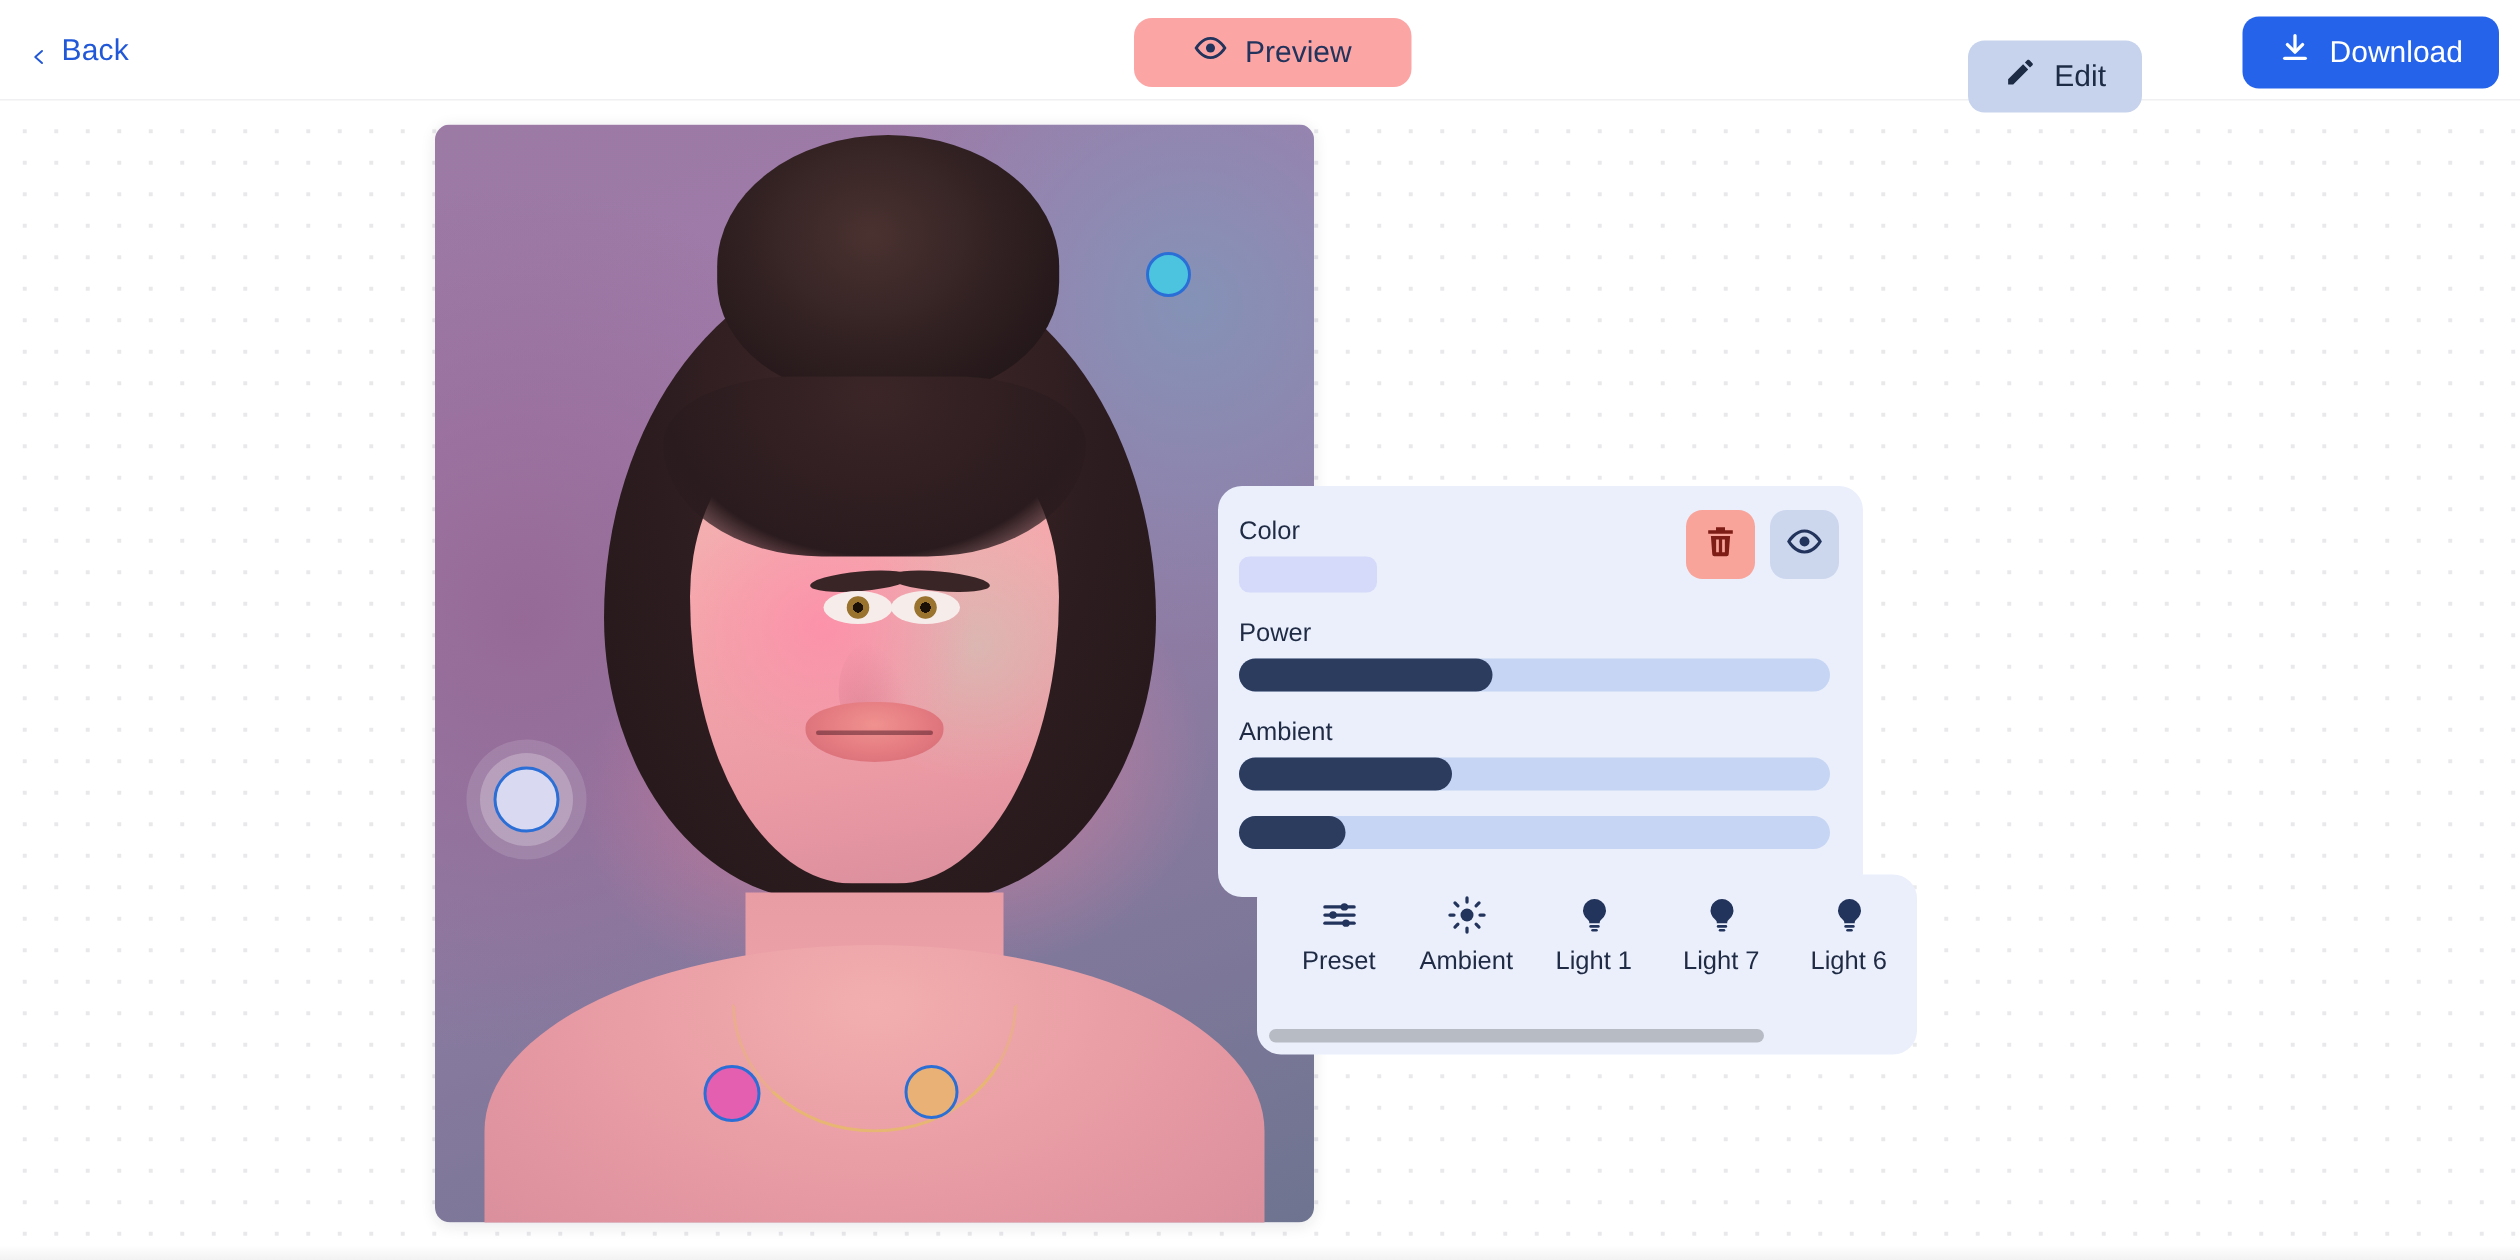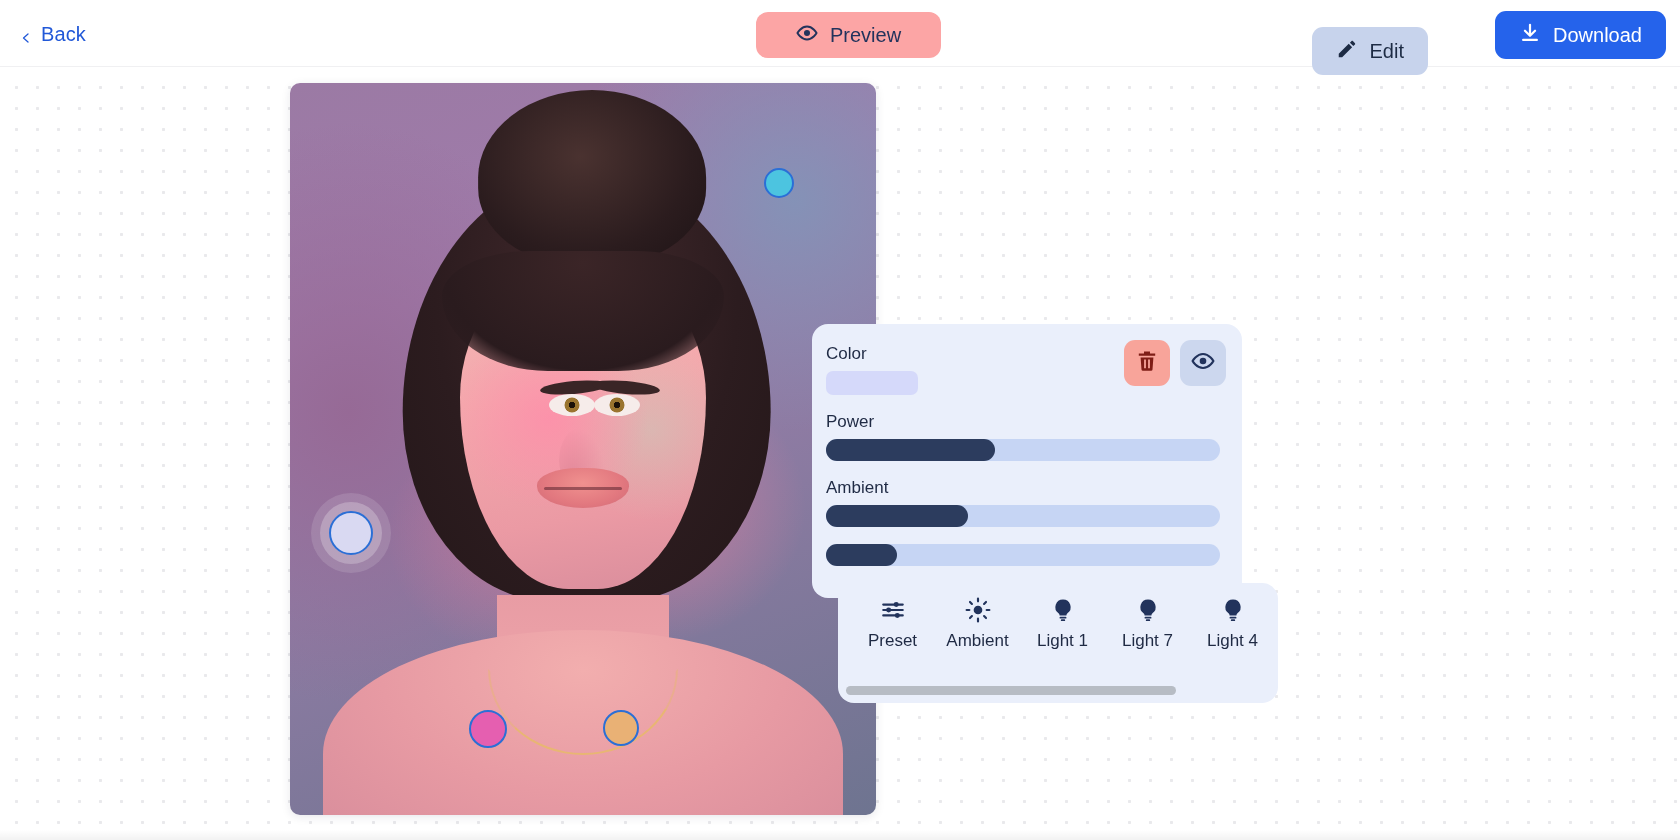--- a/index.html
+++ b/index.html
@@ -461,21 +461,21 @@
             <span class="tab-label">Light 7</span>
           </div>
           <div class="tab">
             <span class="tab-icon">
               <svg viewBox="0 0 24 24" width="26" height="26" fill="#22335c">
                 <path d="M12 2.2a7 7 0 0 0-4.1 12.7c.6.5.9 1.1.9 1.8v.4h6.4v-.4c0-.7.3-1.3.9-1.8A7 7 0 0 0 12 2.2z"></path>
                 <rect x="8.8" y="18.2" width="6.4" height="1.7" rx=".85"></rect>
                 <rect x="10" y="20.6" width="4" height="1.6" rx=".8"></rect>
               </svg>
             </span>
-            <span class="tab-label">Light 4</span>
+            <span class="tab-label">Light 6</span>
           </div>
           <div class="tab"></div>
         </div>
       <div id="tab-scrollbar">
         <div class="thumb"></div>
       </div>
     </div>
 
   </div>
 

